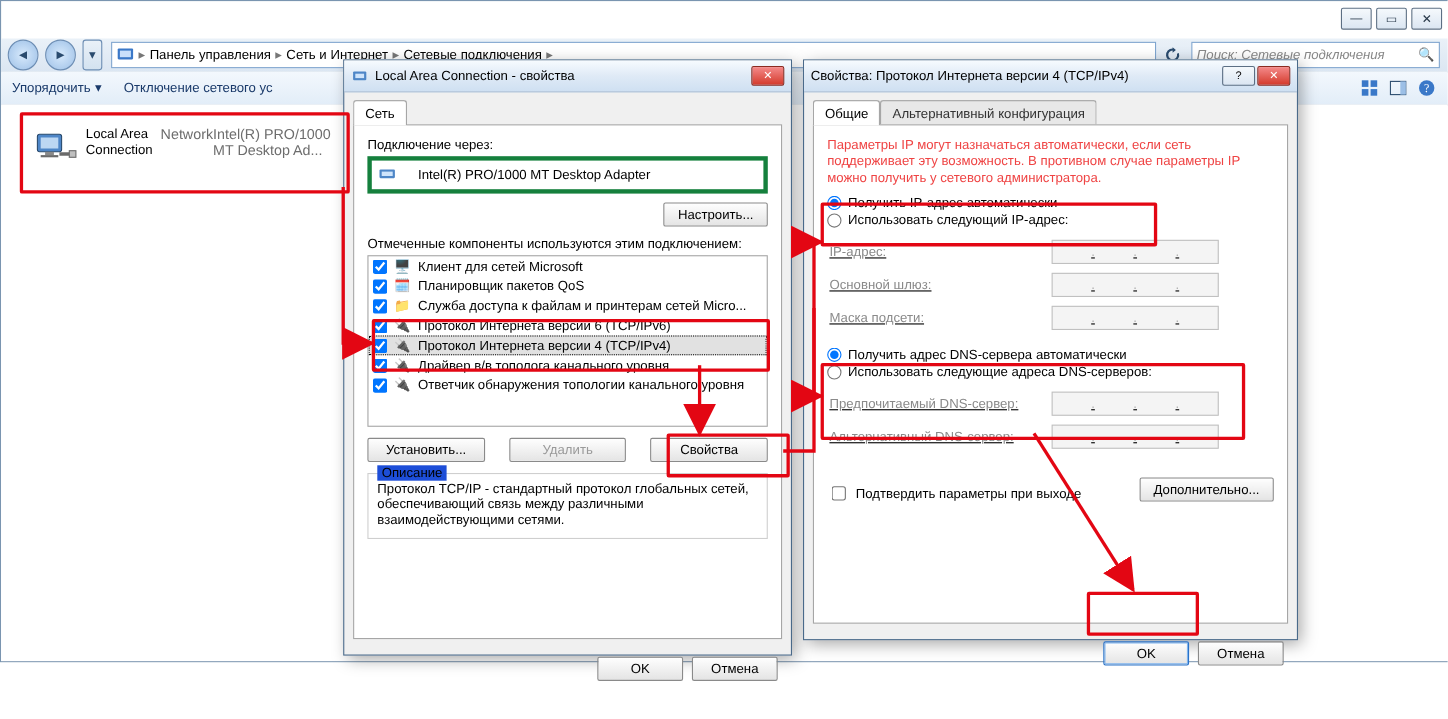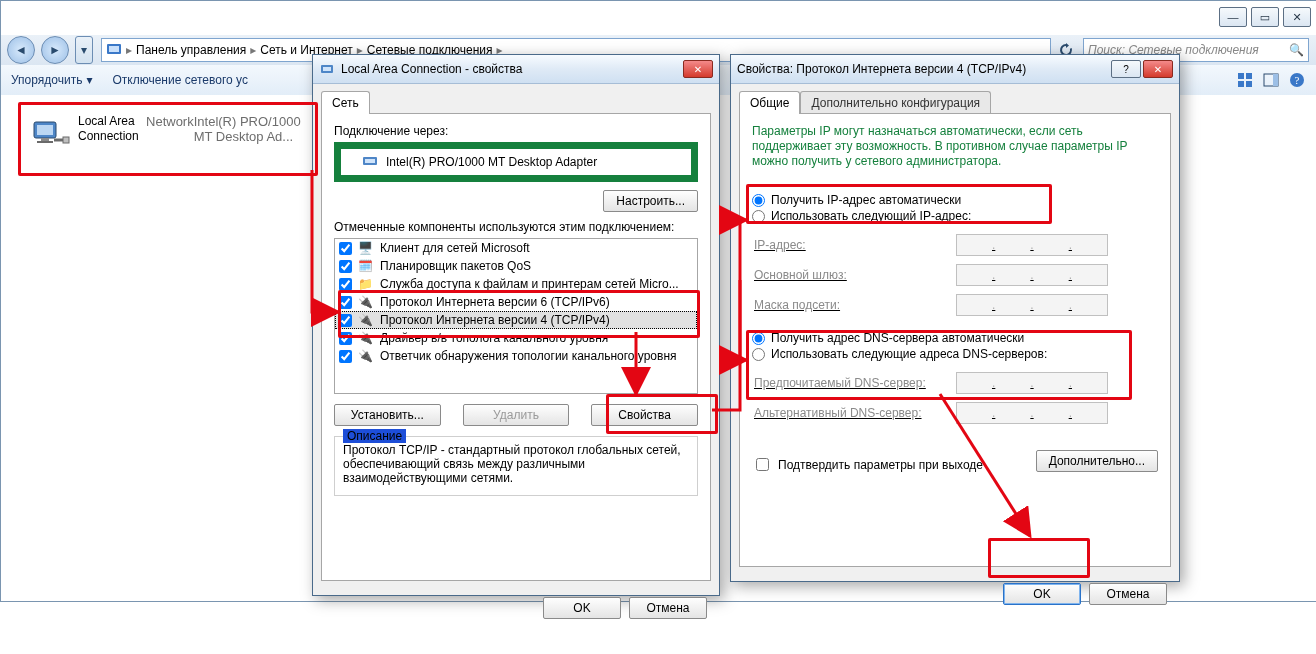--- a/index.html
+++ b/index.html
@@ -106,21 +106,21 @@
   }
   .tab.inactive { background:#e8e8e8; color:#333; }
   .tab.active { background:#fff; z-index:2; }
   .tabpage {
     margin:0 8px 8px 8px; border:1px solid #a6a6a6; background:#fff; padding:10px 12px;
   }
 
   
   .d1 { left:312px; top:54px; width:406px; height:540px; }
   .d1 .adapterbox {
-    border:7px solid #15803d; height:26px; display:flex; align-items:center; padding:0 21px; gap:8px; margin-top:4px;
+    border:4px solid #15803d; height:26px; display:flex; align-items:center; padding:0 6px; gap:20px; margin-top:4px;
   }
   .d1 .btn, .d2 .btn {
     height:22px; padding:0 12px; border:1px solid #8a8a8a; border-radius:2px;
     background:linear-gradient(#fefefe,#e4e4e4); font-size:12px; color:#000;
   }
   .d1 .btn:disabled { color:#9a9a9a; }
   .d1 .complist {
     border:1px solid #a6a6a6; height:154px; overflow:hidden; margin-top:4px;
   }
   .d1 .comp {
@@ -134,21 +134,21 @@
   }
   .fieldset > .legend {
     position:absolute; top:-8px; left:8px; background:#1d4ed8; padding:0 4px; font-size:12px; color:#000;
   }
   .dlg-footer {
     display:flex; justify-content:flex-end; gap:8px; padding:8px 12px;
   }
 
   
   .d2 { left:730px; top:54px; width:448px; height:526px; }
-  .d2 .para { font-size:12px; color:#15803d; line-height:15px; margin-bottom:24px; }
+  .d2 .para { font-size:12px; color:#ef4444; line-height:15px; margin-bottom:8px; }
   .radio-row { display:flex; align-items:center; gap:6px; margin:2px 0; }
   .radio-row input[type=radio]{ margin:0; }
   .kvtable { width:100%; margin:6px 0 10px 0;text-decoration:underline; }
   .kvtable td { padding:3px 0; font-size:12px; }
   .kvtable td.k { width:200px; color:#8a8a8a; }
   .ipbox {
     width:150px; height:20px; border:1px solid #c0c0c0; background:#f4f4f4; color:#b0b0b0;
     display:flex; align-items:center; justify-content:space-evenly; font-size:12px;
   }
   .check-row { display:flex; align-items:center; gap:6px; margin-top:8px; }
@@ -344,21 +344,21 @@
   <div class="dlg-titlebar">
     <span>Свойства: Протокол Интернета версии 4 (TCP/IPv4)</span>
     <div class="winbtns">
       <div class="winbtn">?</div>
       <div class="winbtn close">✕</div>
     </div>
   </div>
 
   <div class="tabstrip">
     <div class="tab active">Общие</div>
-    <div class="tab inactive">Дополнительно конфигурация</div>
+    <div class="tab inactive">Альтернативный конфигурация</div>
   </div>
   <div class="tabpage" style="height:432px; position:relative;">
     <div class="para">Параметры IP могут назначаться автоматически, если сеть поддерживает эту возможность. В противном случае параметры IP можно получить у сетевого администратора.</div>
 
     <div class="radio-row">
       <input type="radio" name="ipmode" checked="" style="">
       <span>Получить IP-адрес автоматически</span>
     </div>
     <div class="radio-row">
       <input type="radio" name="ipmode" style="">

